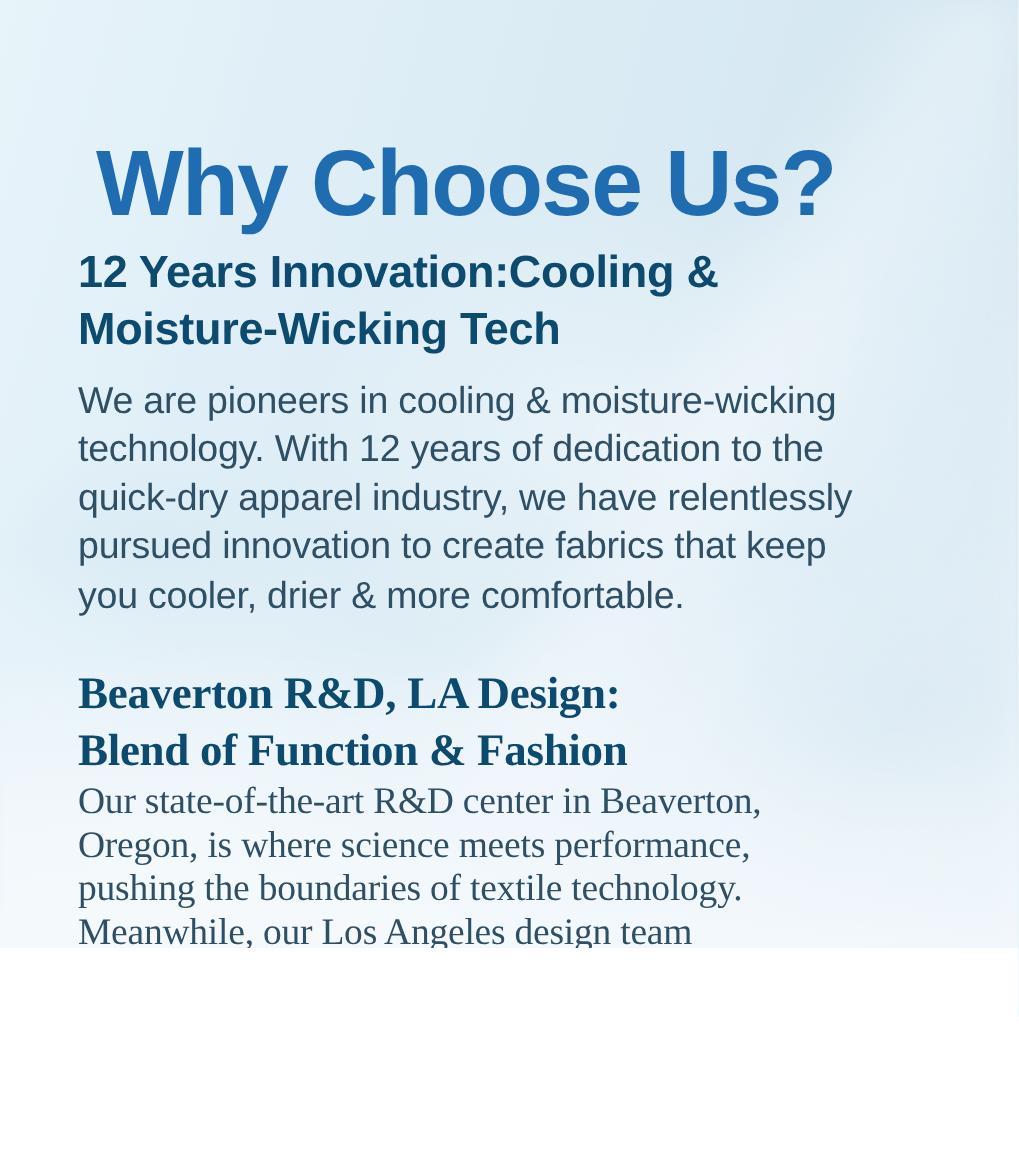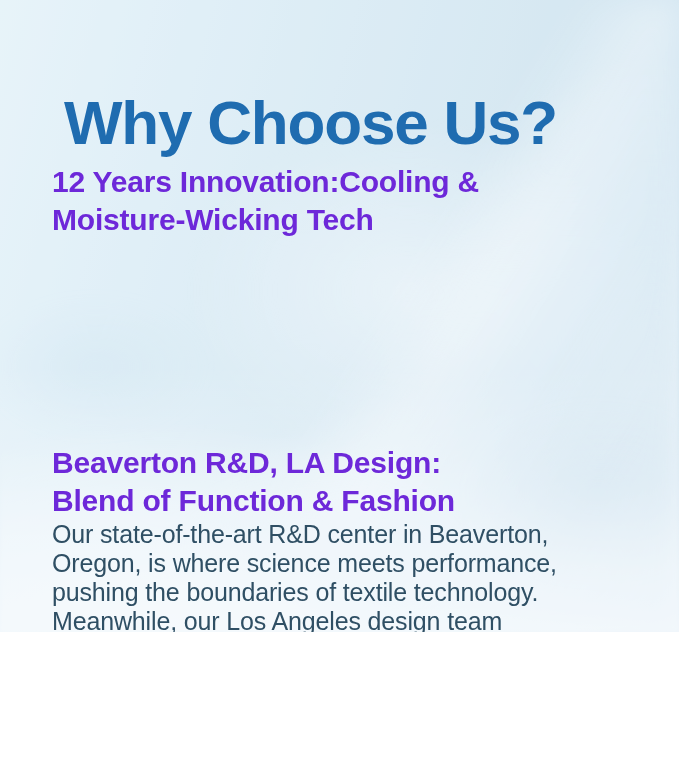--- a/index.html
+++ b/index.html
@@ -106,28 +106,28 @@
     white-space: nowrap;
   }
 
   .section {
     position: absolute;
     left: 52px;
     width: 600px;
   }
 
   .section-1 { top: 163px; }
-  .section-2 { top: 444px; }
+  .section-2 { top: 444px; font-family: Liberation Serif, serif; }
 
   .section-heading {
     font-size: 30px;
     font-weight: 700;
     line-height: 1.26;
     letter-spacing: -0.2px;
-    color: #6d28d9;
+    color: #0c4a6e;
     margin: 0;
     white-space: pre-line;
   }
 
   .section-body {
     font-size: 25px;
     font-weight: 400;
     color: #2f4f64;
     letter-spacing: -0.15px;
     margin: 0;
@@ -155,20 +155,25 @@
   <div class="bg-layer bg-bottom"></div>
   <div class="bg-layer bg-veil"></div>
 
   <div class="content">
 
     <h1 class="page-title">Why Choose Us?</h1>
 
     <div class="section section-1">
       <h2 class="section-heading">12 Years Innovation:Cooling &amp;
 Moisture-Wicking Tech</h2>
+      <p class="section-body body-loose">We are pioneers in cooling &amp; moisture-wicking
+technology. With 12 years of dedication to the
+quick-dry apparel industry, we have relentlessly
+pursued innovation to create fabrics that keep
+you cooler, drier &amp; more comfortable.</p>
     </div>
 
     <div class="section section-2">
       <h2 class="section-heading">Beaverton R&amp;D, LA Design:
 Blend of Function &amp; Fashion</h2>
       <p class="section-body body-tight">Our state-of-the-art R&amp;D center in Beaverton,
 Oregon, is where science meets performance,
 pushing the boundaries of textile technology.
 Meanwhile, our Los Angeles design team
 ensures that every piece we create is not only

